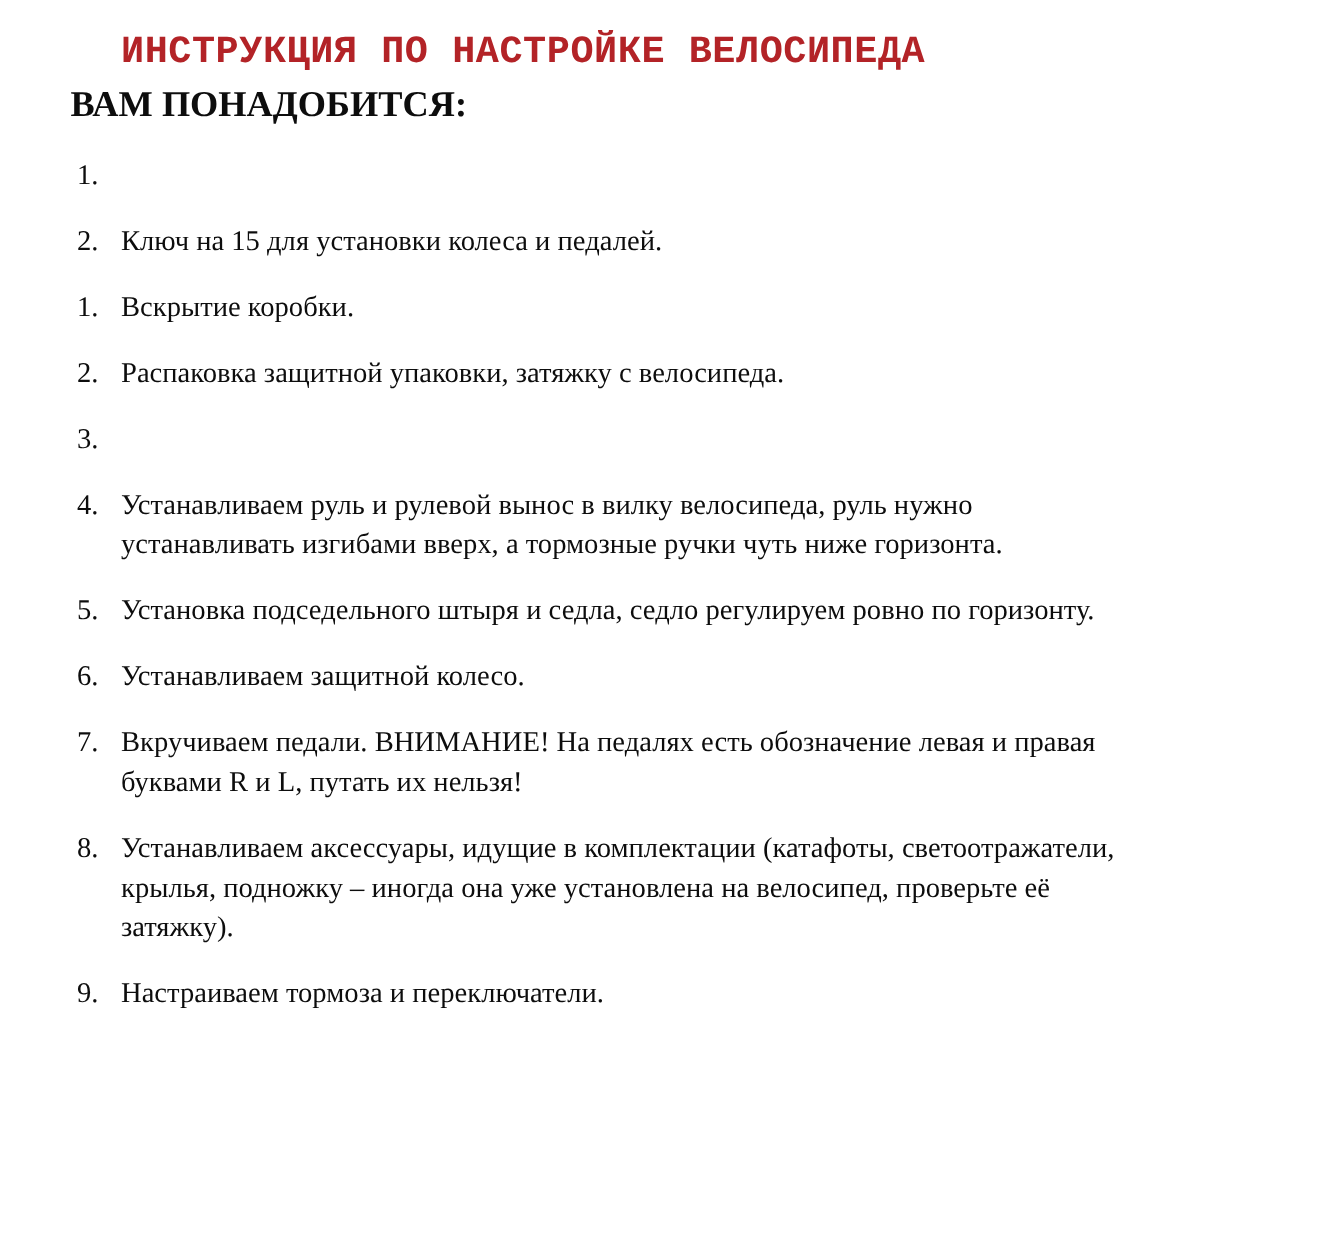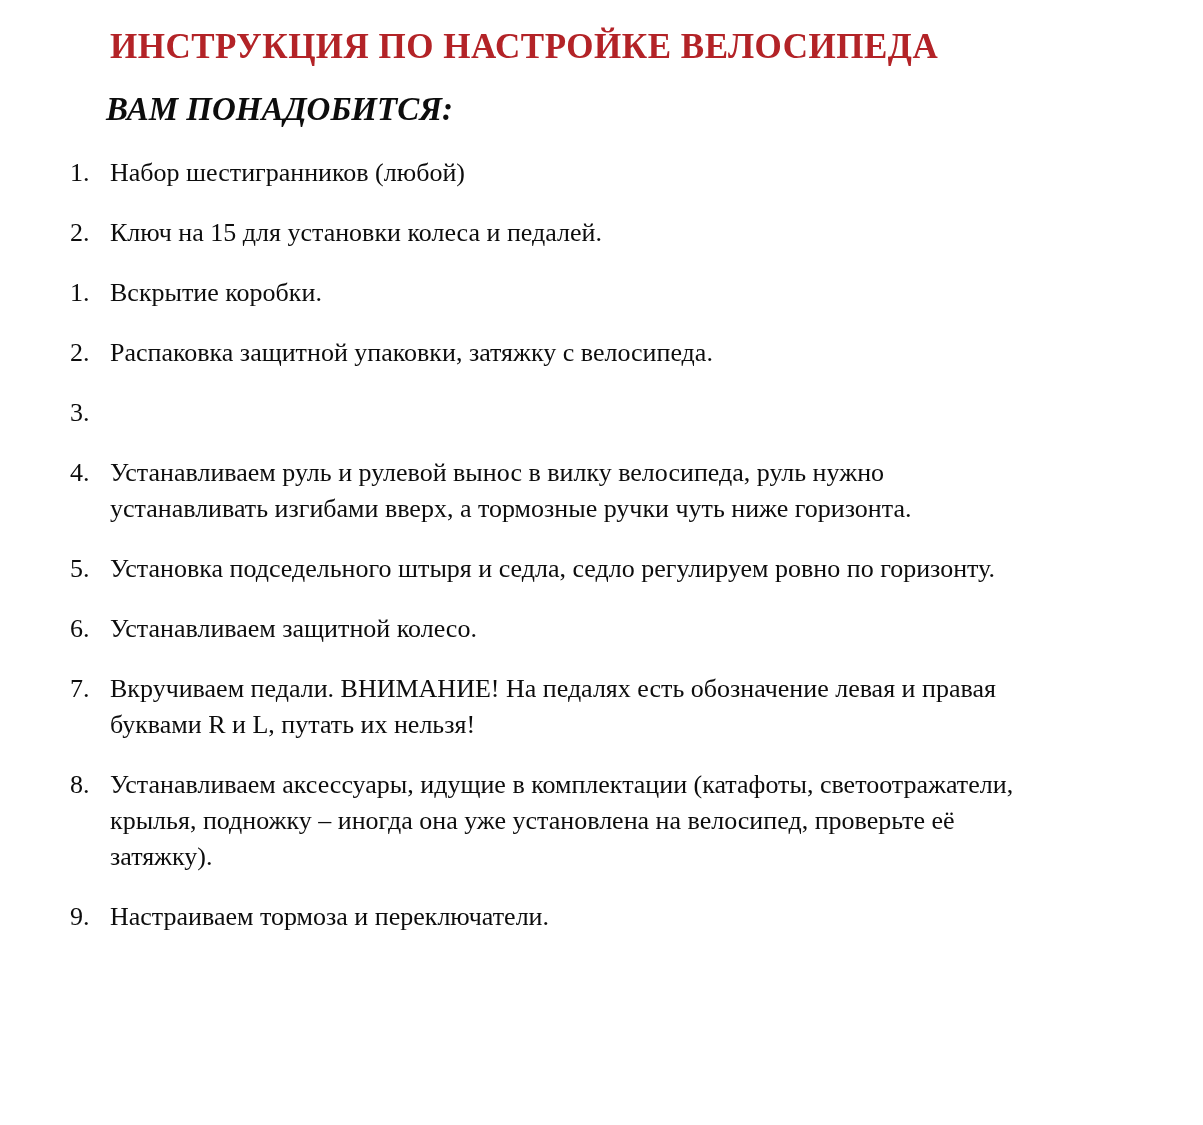--- a/index.html
+++ b/index.html
@@ -13,35 +13,35 @@
     overflow: hidden;
     font-family: "Liberation Serif", "DejaVu Serif", serif;
     color: #0d0d0d;
     box-sizing: border-box;
     padding: 25px 0 0 0;
   }
   .doc {
     width: 1203px;
   }
   .doc-title {
-    margin: 0 0 18px 110px;
+    margin: 0 0 4px 110px;
     font-size: 35px;
     line-height: 44px;
     font-weight: bold;
     letter-spacing: 0.5px;
     white-space: nowrap;
+    font-family: Liberation Mono, monospace;
   }
   .doc-subtitle {
-    margin: 0 0 24px 106px;
+    margin: 0 0 24px 64px;
     font-size: 33px;
     line-height: 44px;
     font-weight: bold;
     color: #0d0d0d;
     white-space: nowrap;
-    font-style: italic;
   }
   .list {
     margin: 0;
     padding: 0;
     list-style: none;
   }
   .list-item {
     display: flex;
     align-items: flex-start;
     margin: 0 0 24px 0;
@@ -64,21 +64,20 @@
 
 <div class="doc">
 
   <h1 class="doc-title" style="color: rgb(179, 35, 39);">ИНСТРУКЦИЯ ПО НАСТРОЙКЕ ВЕЛОСИПЕДА</h1>
 
   <h2 class="doc-subtitle">ВАМ ПОНАДОБИТСЯ:</h2>
 
   <ol class="list">
     <li class="list-item">
       <span class="item-number">1.</span>
-      <span class="item-text">Набор шестигранников (любой)</span>
     </li>
     <li class="list-item">
       <span class="item-number">2.</span>
       <span class="item-text">Ключ на 15 для установки колеса и педалей.</span>
     </li>
   </ol>
 
   <ol class="list">
     <li class="list-item">
       <span class="item-number">1.</span>

